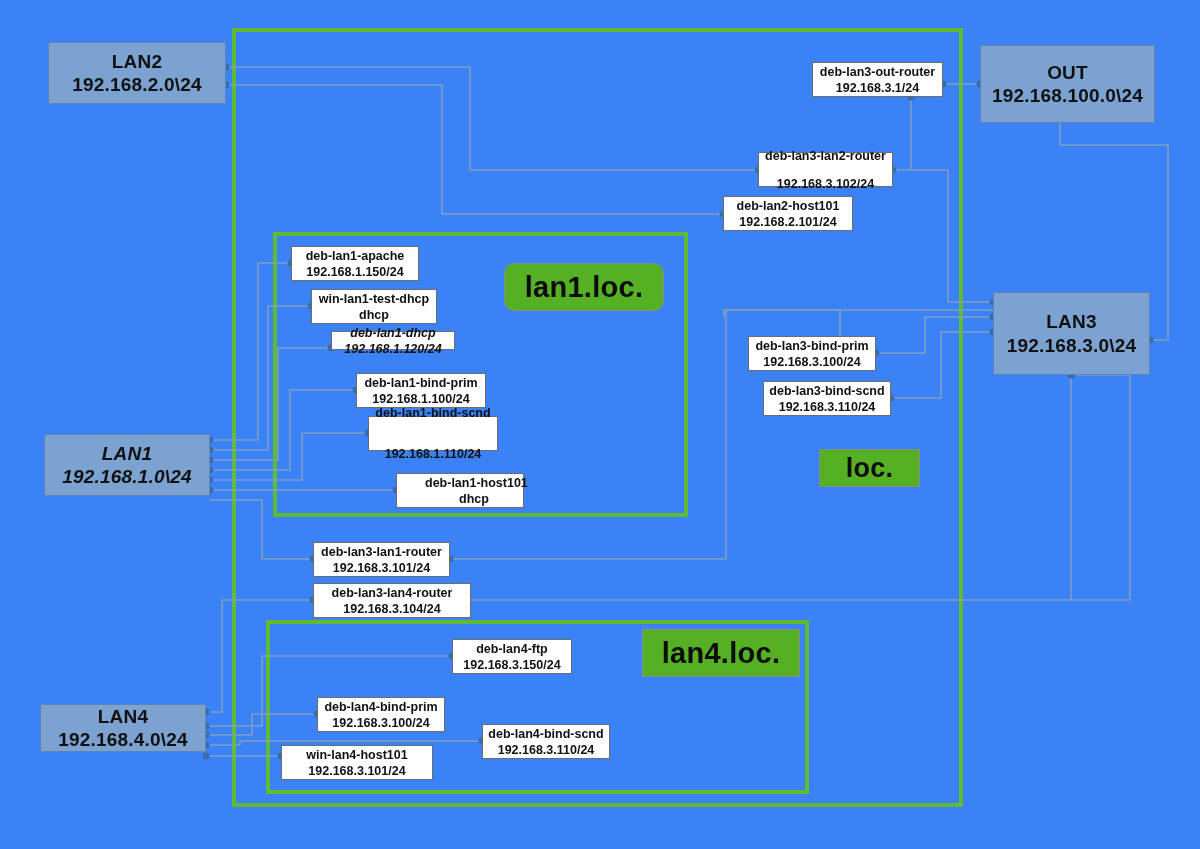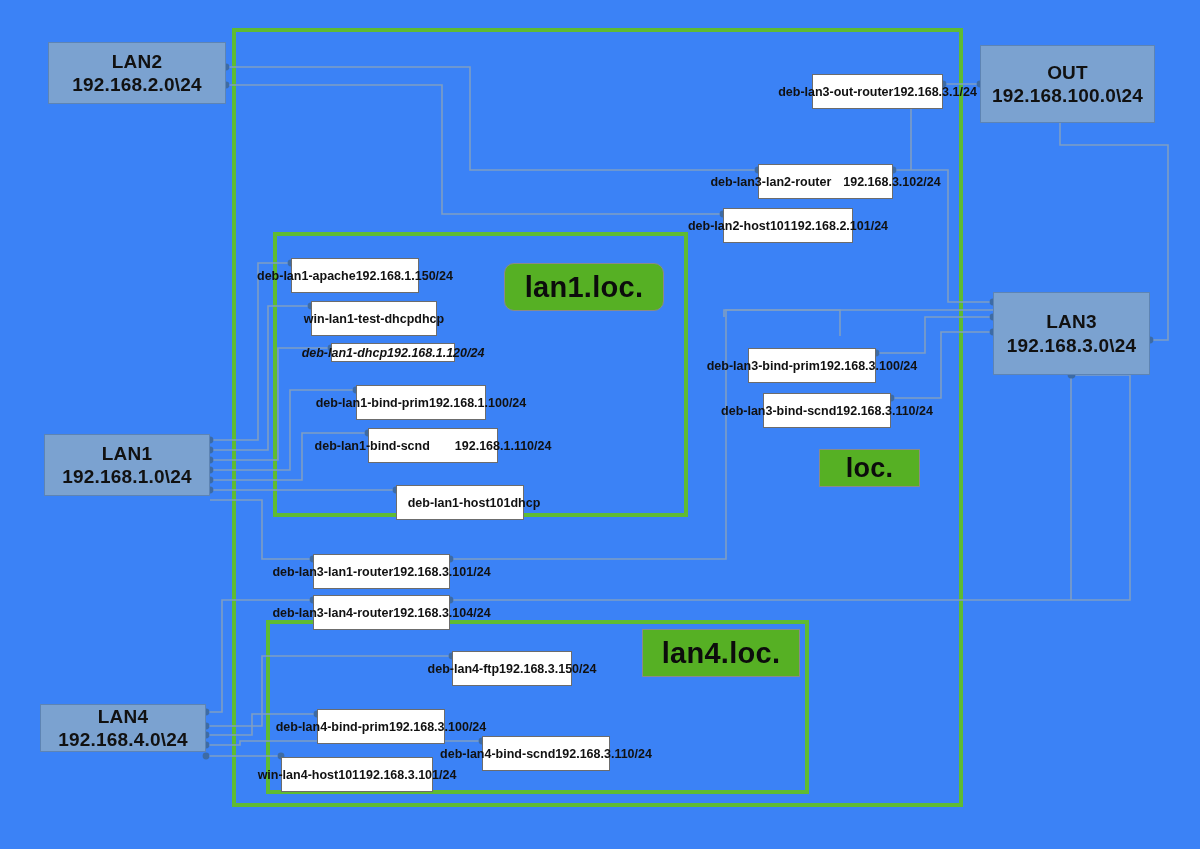--- a/index.html
+++ b/index.html
@@ -62,30 +62,28 @@
   .lan-box .l1 { font-size: 19px; letter-spacing: .2px; }
   .lan-box .l2 { font-size: 19px; letter-spacing: .2px; }
 
   
   .node-box {
     position: absolute;
     background: #ffffff;
     border: 1.6px solid #6c6c6c;
     box-sizing: border-box;
     display: flex;
-    flex-direction: row;
-    align-items: center;
+    flex-direction: column;
     justify-content: center;
     color: #111111;
     font-weight: bold;
     font-size: 12.5px;
     line-height: 1.28;
     text-align: center;
     white-space: nowrap;
-    margin-top: 12px;
   }
   .node-box .n1 { display: block; }
   .node-box .n2 { display: block; }
 
   
   .domain-label {
     position: absolute;
     background: #56b024;
     border: 1.5px solid #8a8a8a;
     box-sizing: border-box;
@@ -183,21 +181,21 @@
         <span class="l2">192.168.2.0\24</span>
       </div>
       <div class="lan-box" style="left: 980px; top: 45px; width: 175px; height: 78px;">
         <span class="l1">OUT</span>
         <span class="l2">192.168.100.0\24</span>
       </div>
       <div class="lan-box" style="left: 993px; top: 292px; width: 157px; height: 83px;">
         <span class="l1">LAN3</span>
         <span class="l2">192.168.3.0\24</span>
       </div>
-      <div class="lan-box" style="left: 44px; top: 434px; width: 166px; height: 62px;">
+      <div class="lan-box" style="left: 44px; top: 434px; width: 166px; height: 62px; font-style: italic;">
         <span class="l1">LAN1</span>
         <span class="l2">192.168.1.0\24</span>
       </div>
       <div class="lan-box" style="left: 40px; top: 704px; width: 166px; height: 48px;">
         <span class="l1">LAN4</span>
         <span class="l2">192.168.4.0\24</span>
       </div>
     </div>
 
   <div id="nodes-group">
@@ -242,21 +240,21 @@
         <span class="n2">192.168.3.100/24</span>
       </div>
       <div class="node-box" style="left: 763px; top: 381px; width: 128px; height: 35px;">
         <span class="n1">deb-lan3-bind-scnd</span>
         <span class="n2">192.168.3.110/24</span>
       </div>
       <div class="node-box" style="left: 313px; top: 542px; width: 137px; height: 35px;">
         <span class="n1">deb-lan3-lan1-router</span>
         <span class="n2">192.168.3.101/24</span>
       </div>
-      <div class="node-box" style="left: 313px; top: 583px; width: 137px; height: 35px;">
+      <div class="node-box" style="left: 313px; top: 583px; width: 158px; height: 35px;">
         <span class="n1">deb-lan3-lan4-router</span>
         <span class="n2">192.168.3.104/24</span>
       </div>
       <div class="node-box" style="left: 452px; top: 639px; width: 120px; height: 35px;">
         <span class="n1">deb-lan4-ftp</span>
         <span class="n2">192.168.3.150/24</span>
       </div>
       <div class="node-box" style="left: 317px; top: 697px; width: 128px; height: 35px;">
         <span class="n1">deb-lan4-bind-prim</span>
         <span class="n2">192.168.3.100/24</span>

